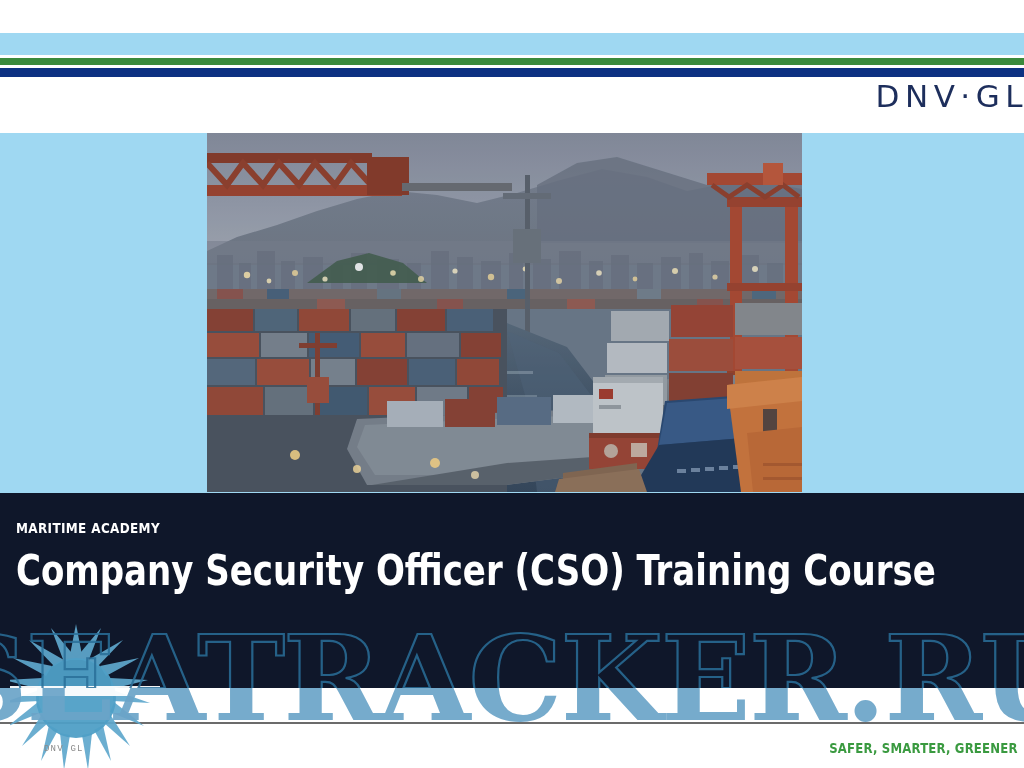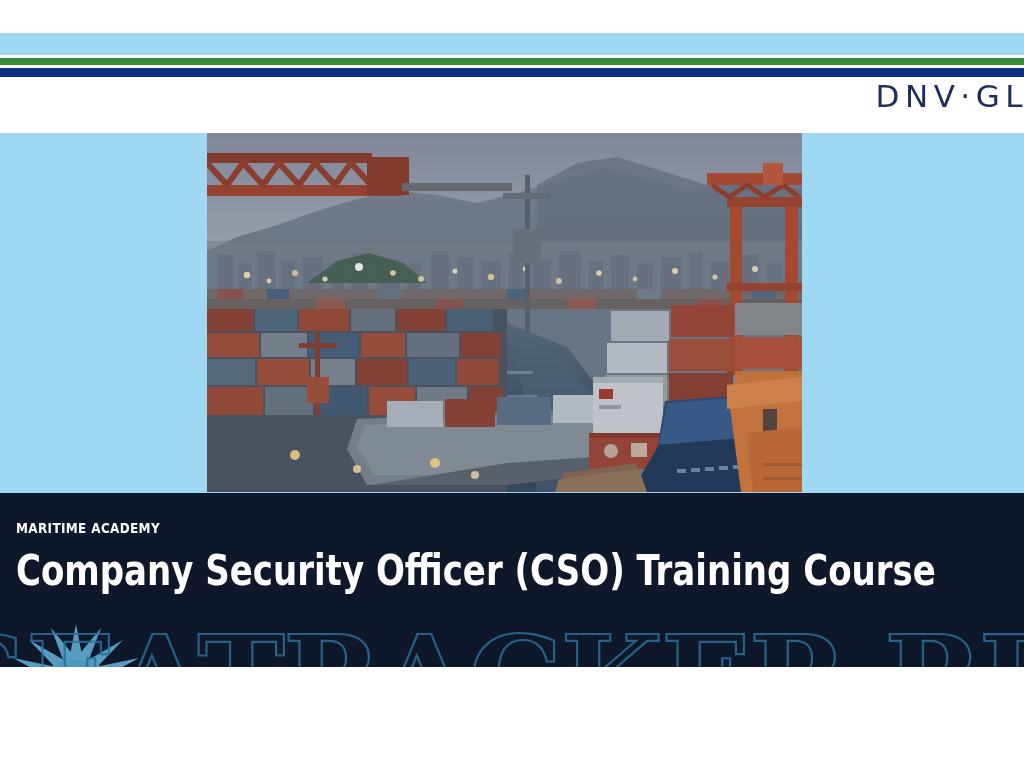--- a/index.html
+++ b/index.html
@@ -8,21 +8,21 @@
     padding: 0;
     background: #ffffff;
   }
   body {
     font-family: "Liberation Sans", sans-serif;
   }
 
   .slide {
     position: relative;
     width: 1024px;
-    height: 667px;
+    height: 768px;
     overflow: hidden;
     background: #ffffff;
   }
 
   
   .header {
     position: absolute;
     left: 0;
     top: 0;
     width: 1024px;

